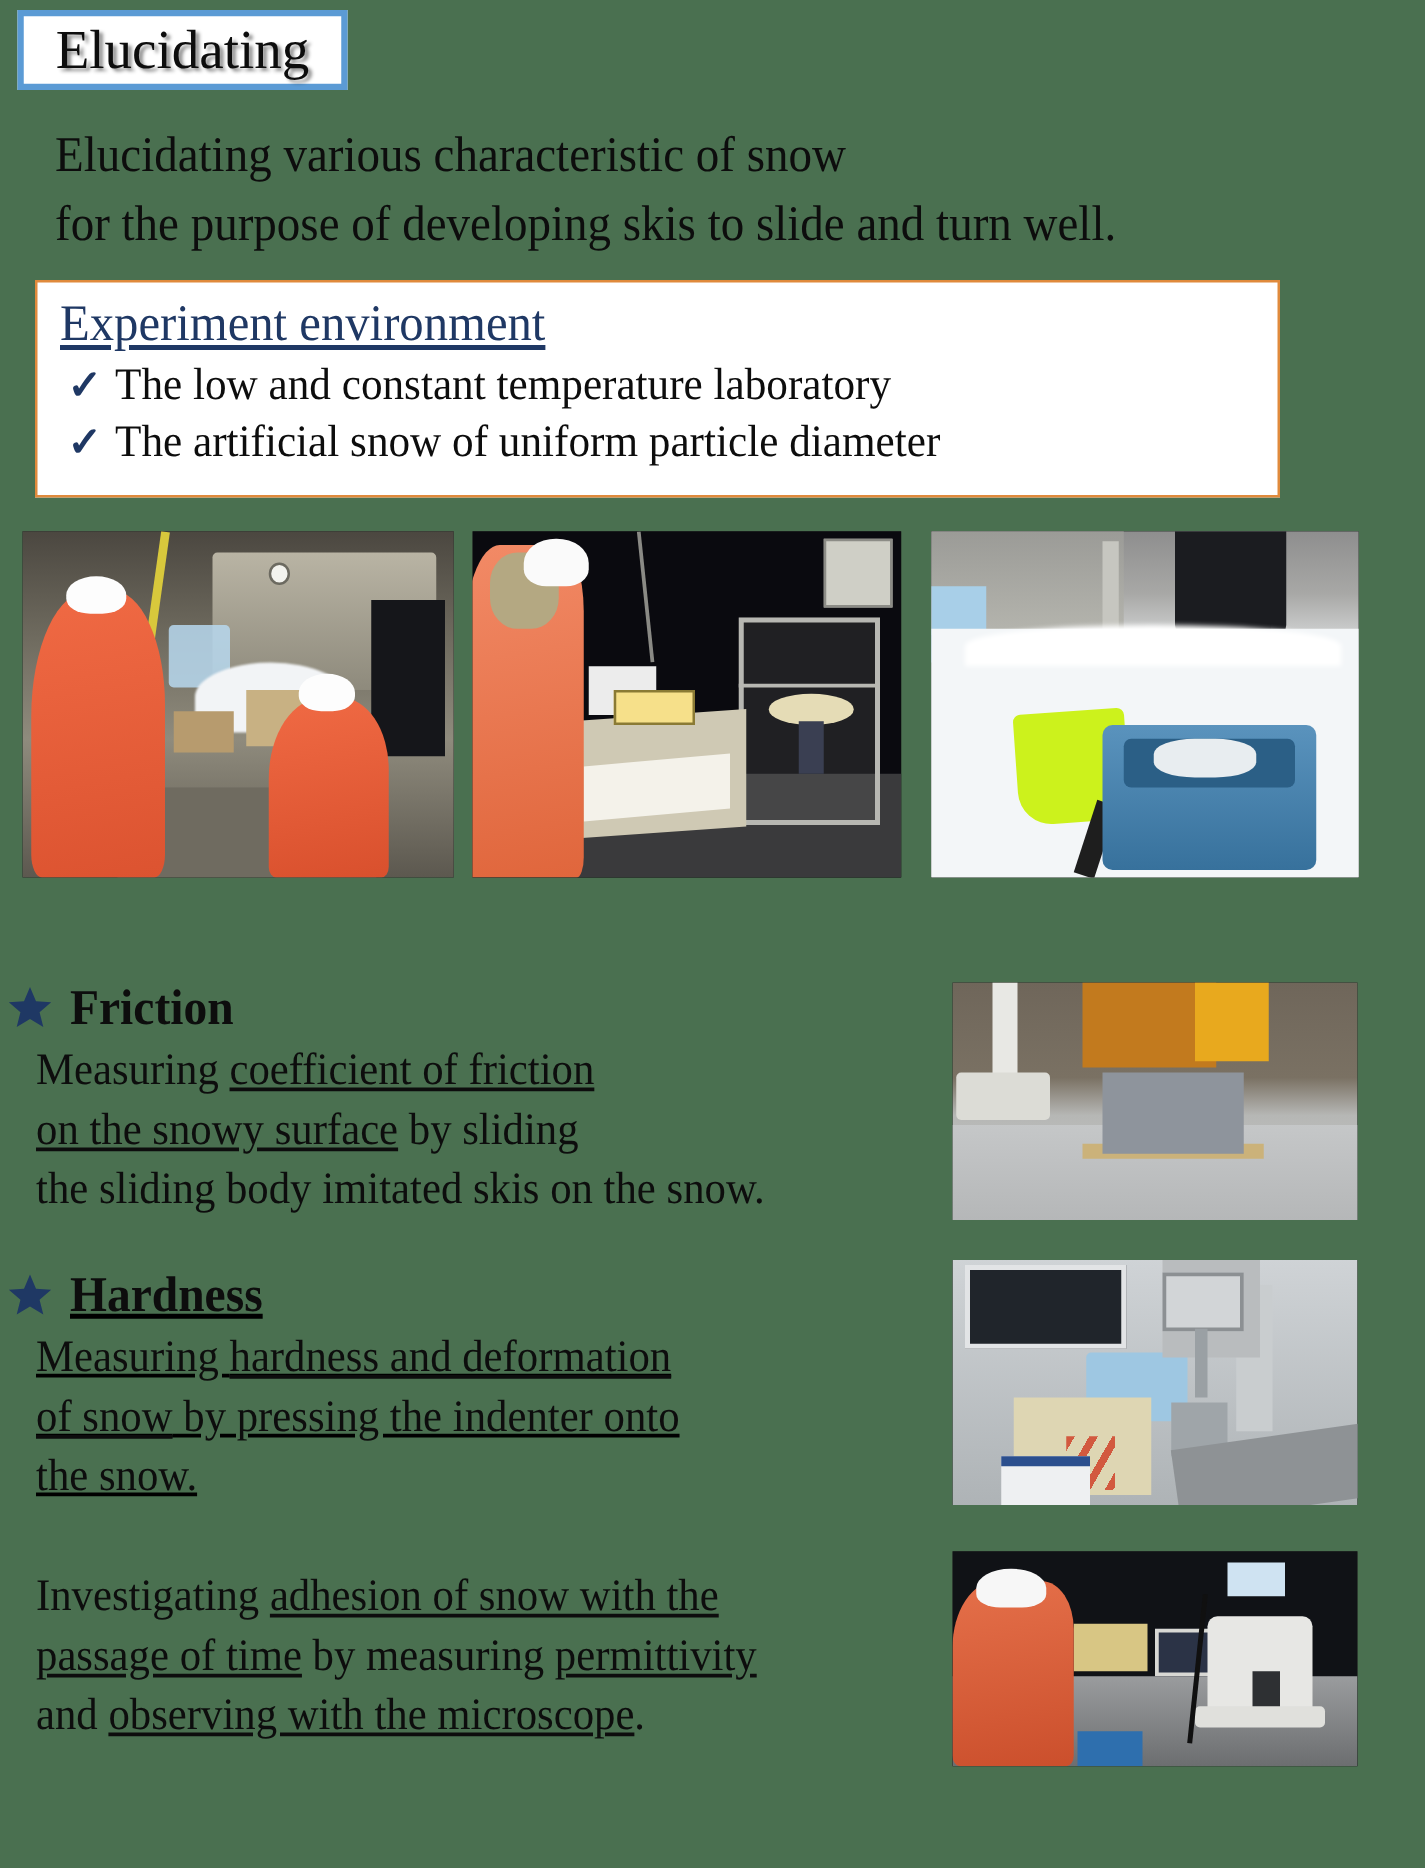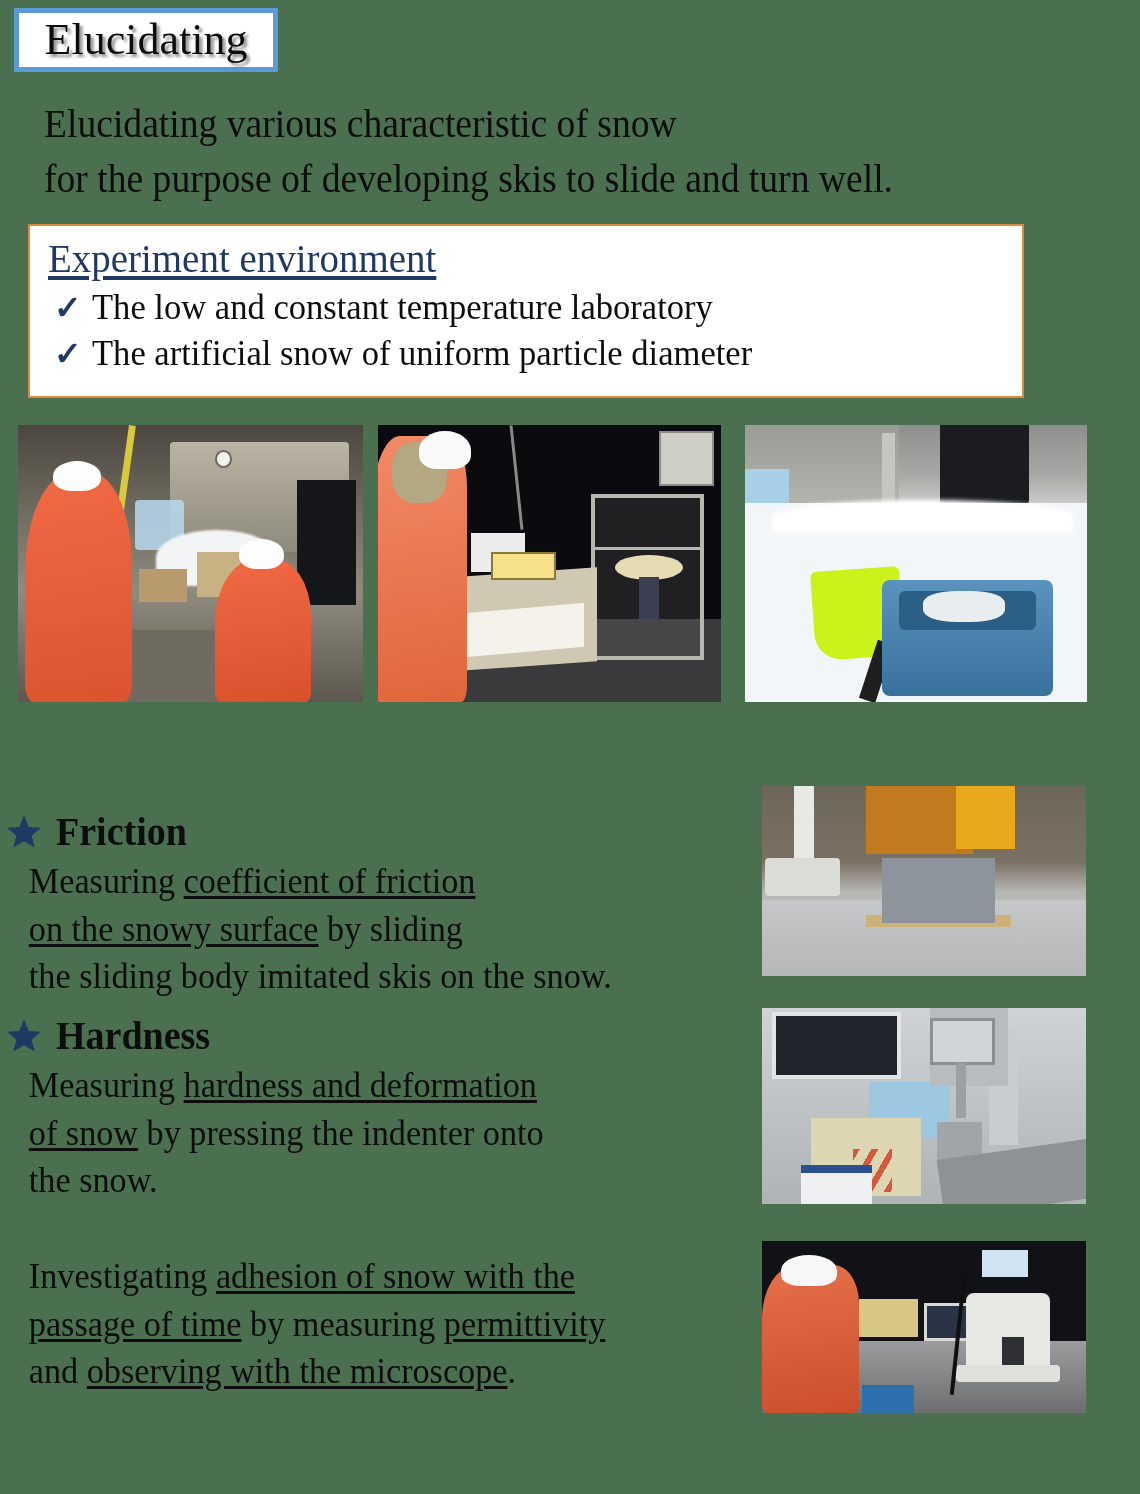--- a/index.html
+++ b/index.html
@@ -99,22 +99,22 @@
     position: absolute;
     overflow: hidden;
     background: #222;
   }
   #photo-lab-workers  { left: 18px;  top: 425px; width: 345px; height: 277px; }
   #photo-apparatus    { left: 378px; top: 425px; width: 343px; height: 277px; }
   #photo-snow-bin     { left: 745px; top: 425px; width: 342px; height: 277px; }
 
   
   .section { position: absolute; left: 6px; width: 760px; }
-  #section-friction { top: 812px; }
-  #section-hardness { top: 1016px; }
+  #section-friction { top: 786px; }
+  #section-hardness { top: 1016px; text-decoration: underline; }
   #section-contact  { top: 1253px; }
 
   .sec-head {
     display: flex;
     align-items: center;
     gap: 14px;
     margin: 0 0 6px 0;
   }
   .star {
     width: 36px; height: 36px;

